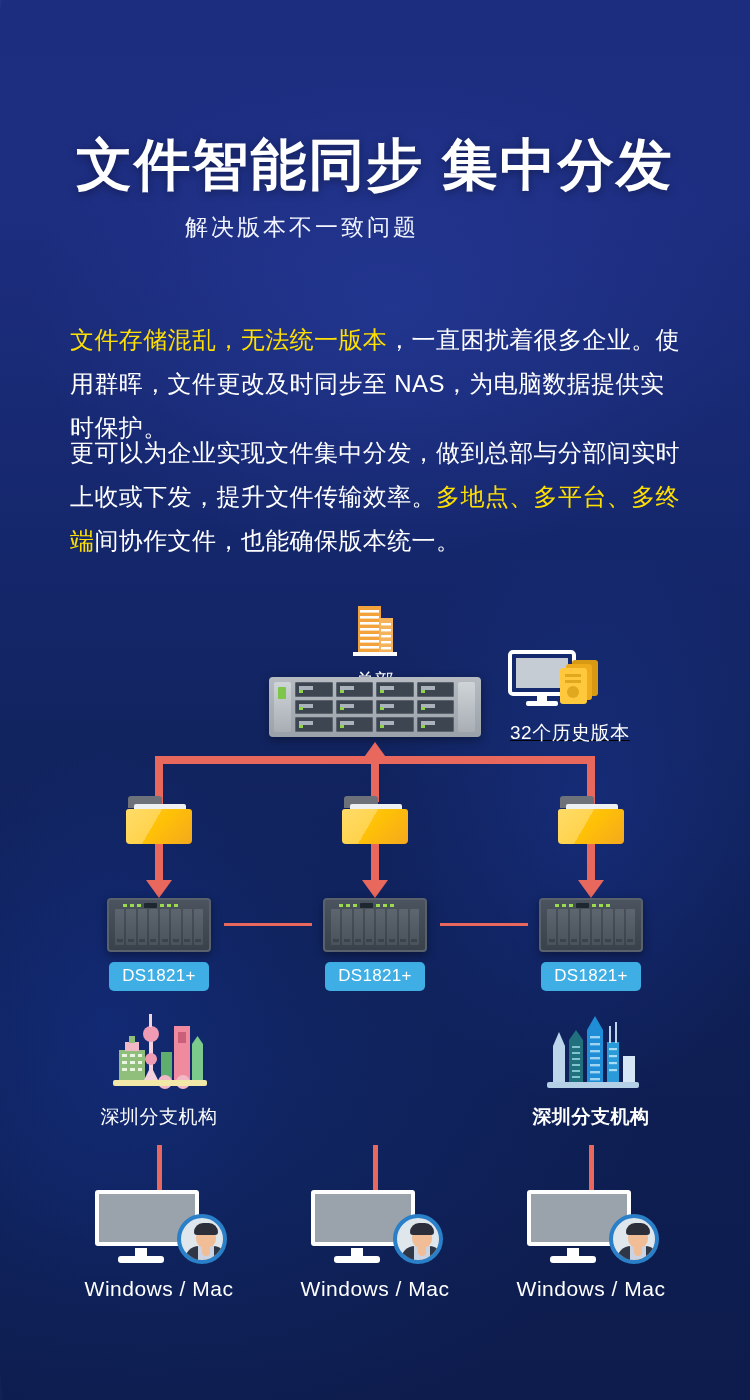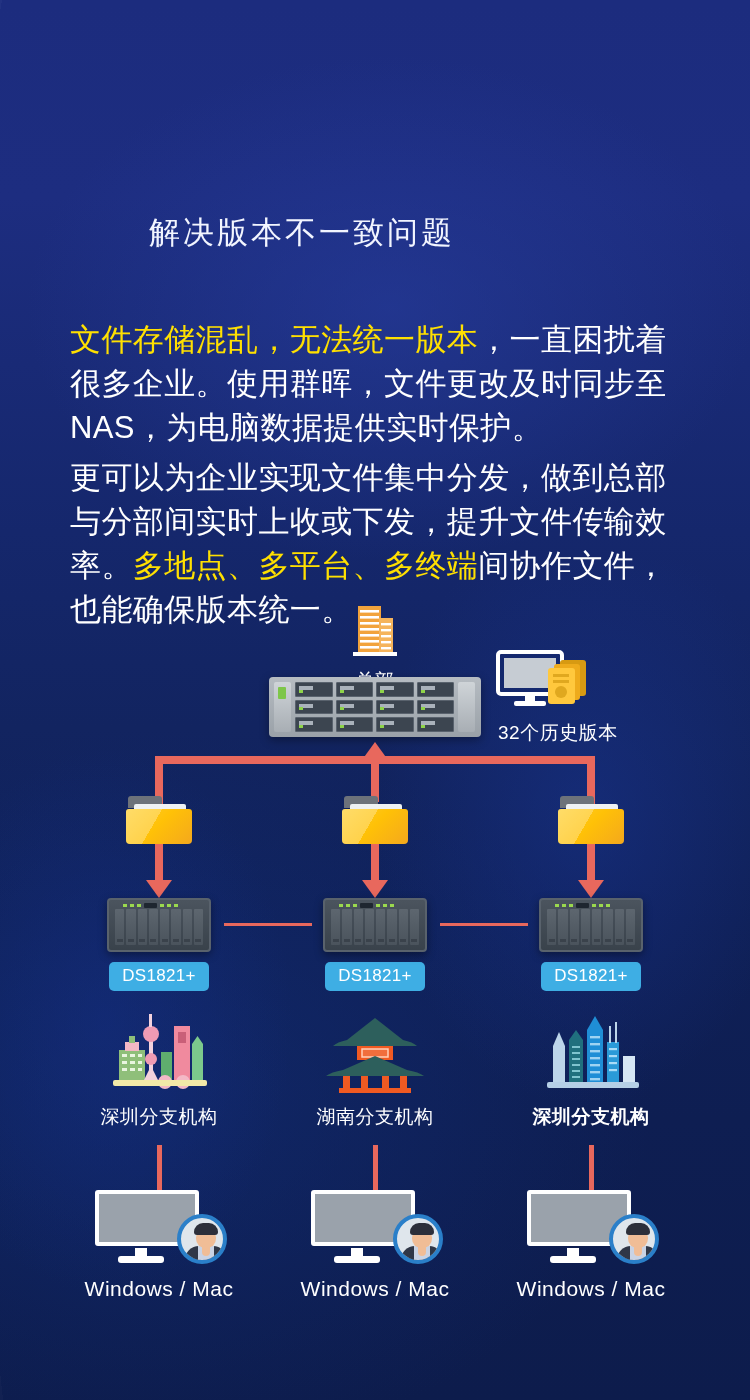--- a/index.html
+++ b/index.html
@@ -51,34 +51,34 @@
     text-align:center;
     color:#ffffff;
     font-size:56px; font-weight:bold;
     letter-spacing:2px;
     text-shadow:0 2px 8px rgba(0,0,0,0.35);
   }
   .subtitle {
     position:absolute; top:212px; left:0; width:604px;
     text-align:center;
     color:#f2f5ff;
-    font-size:31px; font-weight:normal;
+    font-size:23px; font-weight:normal;
     letter-spacing:3px;
   }
 
   
   .para {
     position:absolute; left:70px; width:612px;
     color:#ffffff;
-    font-size:31px;
+    font-size:24px;
     line-height:44px;
     letter-spacing:.4px;
   }
   .para.p1 { top:318px; }
-  .para.p2 { top:456px; }
+  .para.p2 { top:431px; }
   .hl { color:#ffe000; }
 
   
   .diagram { position:absolute; left:0; top:580px; width:750px; height:740px; }
 
   .node { position:absolute; }
 
   .icon-label {
     color:#ffffff; font-size:19px; text-align:center;
     letter-spacing:.5px; white-space:nowrap;
@@ -116,21 +116,21 @@
   .rack .bay::before {
     content:""; position:absolute; left:3px; top:3px; width:14px; height:4px;
     background:#aab2bb;
   }
   .rack .bay::after {
     content:""; position:absolute; left:3px; bottom:3px; width:4px; height:3px;
     background:#8fd44a;
   }
 
   
-  .versions { left:496px; top:70px; width:150px; }
+  .versions { left:508px; top:70px; width:150px;text-decoration:underline; }
   .versions .lbl { margin-top:4px; text-align:left; padding-left:2px; }
 
   
   .ln { position:absolute; background:#e8685d; }
   .arrowhead { position:absolute; width:0; height:0; }
   .arrow-up {
     border-left:13px solid transparent; border-right:13px solid transparent;
     border-bottom:18px solid #e8685d;
   }
   .arrow-down {
@@ -237,20 +237,21 @@
   .ws .av-collar {
     position:absolute; left:21px; top:28px; width:8px; height:10px;
     background:#f0bd96; border-radius:0 0 4px 4px;
   }
 </style>
 </head>
 <body>
 
 <div class="page">
 
+  <div class="title layer">文件智能同步 集中分发</div>
   <div class="subtitle layer">解决版本不一致问题</div>
 
   <div class="para p1 layer"><span class="hl">文件存储混乱</span><span class="hl">，</span><span class="hl">无法统一版本</span><span>，一直困扰着很多企业。使用群晖，文件更改及时同步至 NAS，为电脑数据提供实时保护。</span></div>
 
   <div class="para p2 layer"><span>更可以为企业实现文件集中分发，做到总部与分部间实时上收或下发，提升文件传输效率。</span><span class="hl">多地点、多平台、多终端</span><span>间协作文件，也能确保版本统一。</span></div>
 
   <div class="diagram layer">
 
     <div class="node hq">
       <svg width="60" height="62" viewBox="0 0 60 62">
@@ -450,41 +451,20 @@
         <rect x="87" y="32" width="11" height="38" fill="#7cc98c"></rect>
         <path d="M87 32 L92.5 24 L98 32 Z" fill="#7cc98c"></path>
 
         <circle cx="60" cy="70" r="7" fill="#f3b8c6"></circle>
         <circle cx="78" cy="70" r="7" fill="#f3b8c6"></circle>
         <rect x="8" y="68" width="94" height="6" rx="2" fill="#f2e9a8"></rect>
       </svg>
       <div class="icon-label lbl">深圳分支机构</div>
     </div>
 
-    <div class="city" style="left:375px; top:432px;">
-      <svg width="108" height="82" viewBox="0 0 108 82">
-
-        <path d="M54 6 L82 28 L26 28 Z" fill="#2d5f5c"></path>
-        <path d="M26 28 Q16 30 12 34 L96 34 Q92 30 82 28 Z" fill="#2d5f5c"></path>
-
-        <rect x="36" y="34" width="36" height="14" fill="#f05a22"></rect>
-        <rect x="41" y="37" width="26" height="8" fill="#ffffff" opacity="0.12"></rect>
-        <rect x="41" y="37" width="26" height="8" fill="none" stroke="#ffd0b8" stroke-width="1.5"></rect>
-
-        <path d="M54 44 L86 58 L22 58 Z" fill="#2d5f5c"></path>
-        <path d="M22 58 Q10 60 5 64 L103 64 Q98 60 86 58 Z" fill="#2d5f5c"></path>
-
-        <rect x="22" y="64" width="7" height="14" fill="#f05a22"></rect>
-        <rect x="40" y="64" width="7" height="14" fill="#f05a22"></rect>
-        <rect x="61" y="64" width="7" height="14" fill="#f05a22"></rect>
-        <rect x="79" y="64" width="7" height="14" fill="#f05a22"></rect>
-        <rect x="18" y="76" width="72" height="5" fill="#f05a22"></rect>
-      </svg>
-      <div class="icon-label lbl">湖南分支机构</div>
-    </div>
 
     <div class="city" style="left:591px; top:432px;font-weight:bold;">
       <svg width="108" height="82" viewBox="0 0 108 82">
 
         <path d="M16 72 L16 34 L22 20 L28 34 L28 72 Z" fill="#bcd5ea"></path>
 
         <path d="M32 72 L32 28 L39 18 L46 28 L46 72 Z" fill="#20707e"></path>
         <g fill="#7fc4cf">
           <rect x="35" y="34" width="8" height="2"></rect>
             <rect x="35" y="40" width="8" height="2"></rect>

